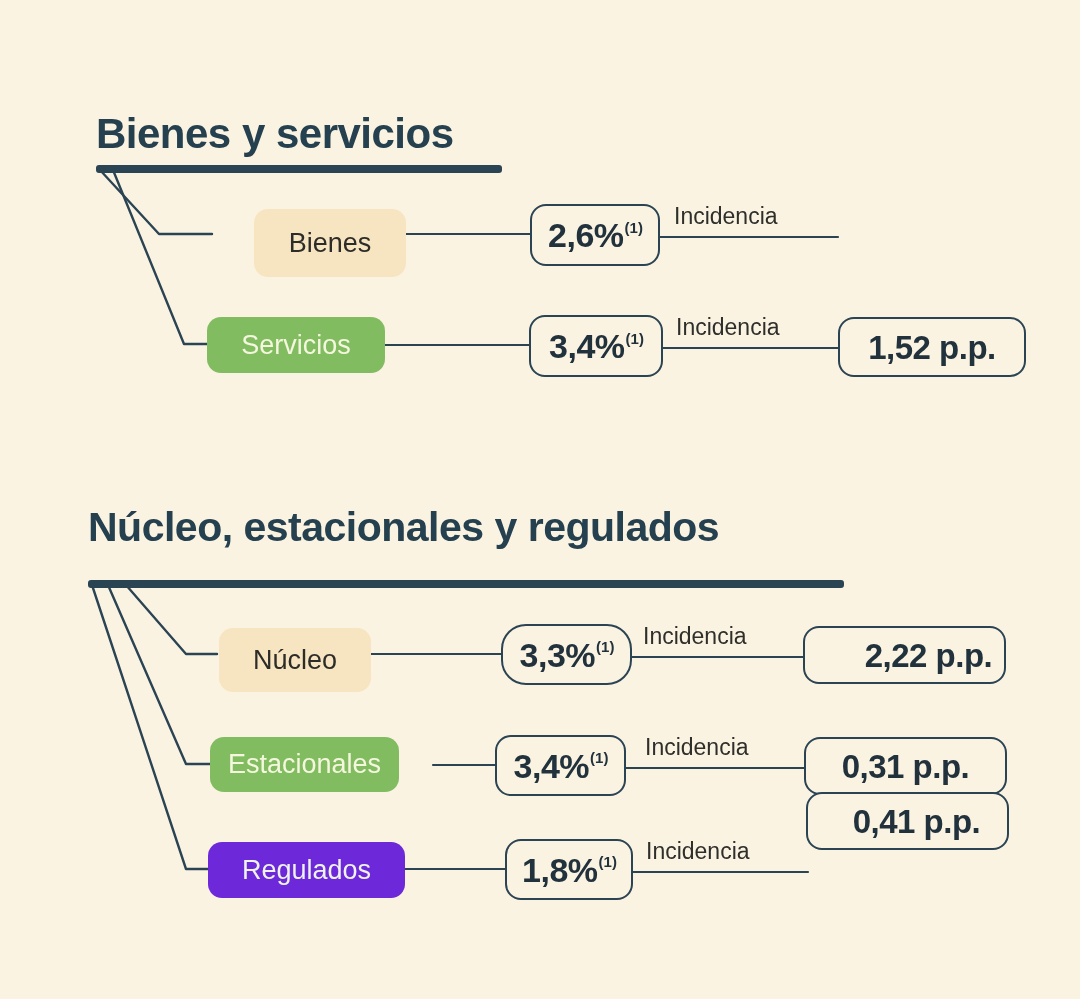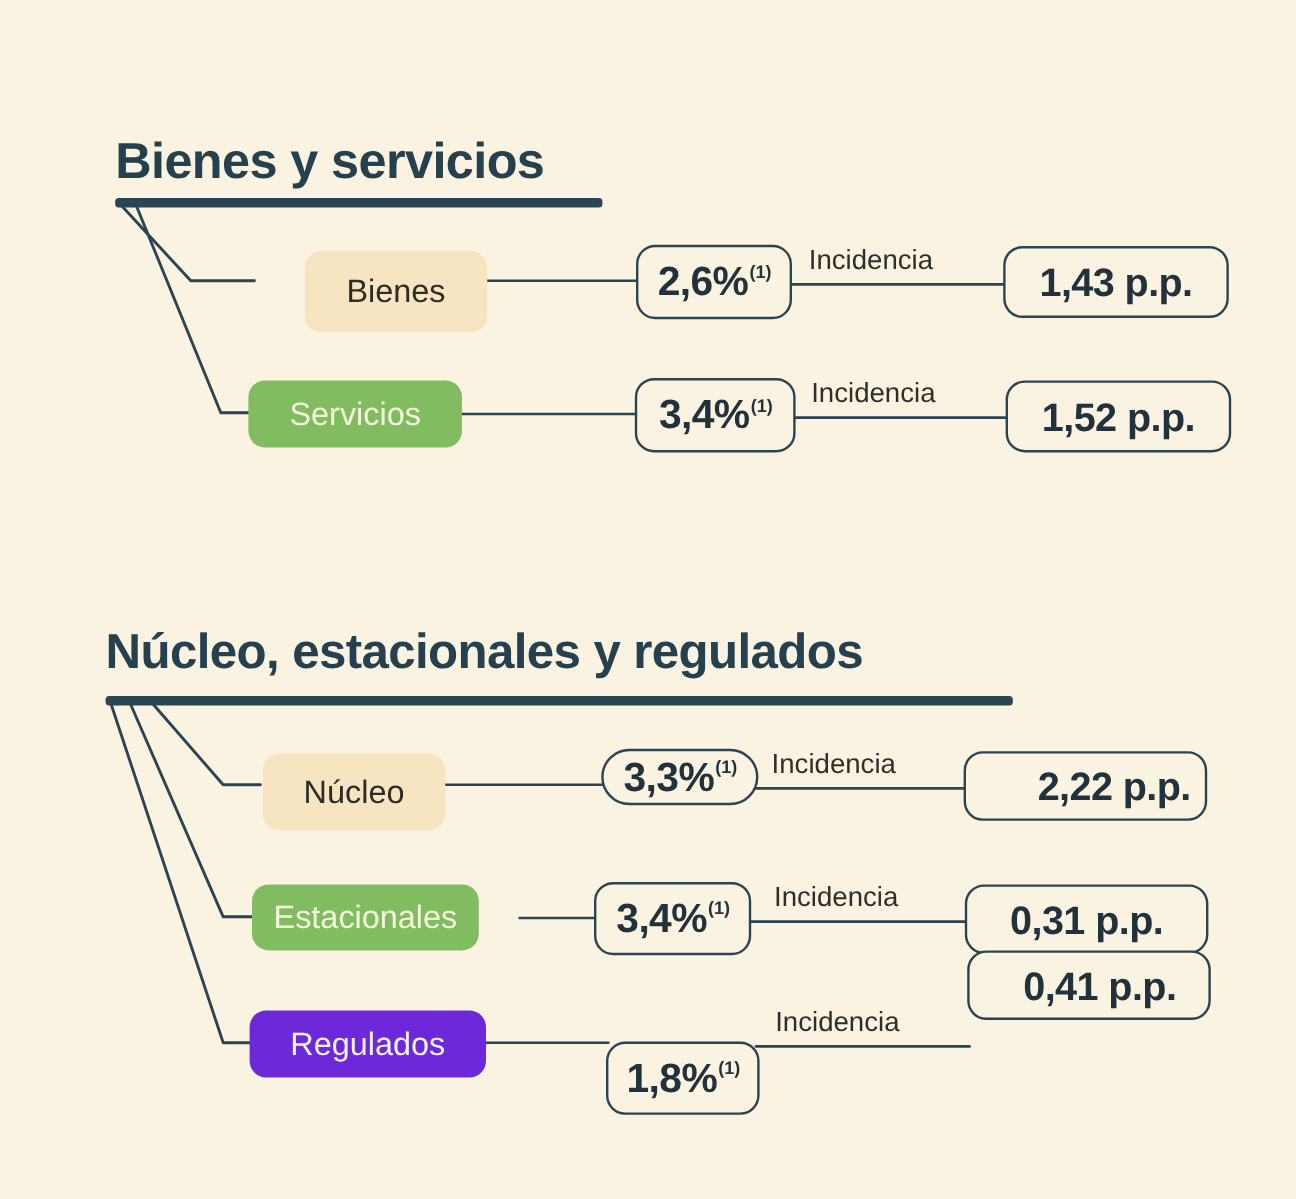--- a/index.html
+++ b/index.html
@@ -139,43 +139,40 @@
   <div class="title-rule" style="left:96px; top:165px; width:406px; height:8px;"></div>
 
   <div class="pill pill-beige" style="left:214px; top:209px; width:152px; height:68px;margin-left:40px;">
     <span>Bienes</span>
   </div>
   <div class="vbox" style="left:530px; top:204px; width:130px; height:62px;">
     <span class="num">2,6%</span>
       <span class="sup">(1)</span>
   </div>
   <div class="incidencia" style="left:674px; top:203px;">Incidencia</div>
-  <div class="vbox ppbox" style="left:836px; top:205px; width:188px; height:60px;">
-    <span class="num">1,43 p.p.</span>
-  </div>
 
   <div class="pill pill-green" style="left:207px; top:317px; width:178px; height:56px;">
     <span>Servicios</span>
   </div>
   <div class="vbox" style="left:529px; top:315px; width:134px; height:62px;">
     <span class="num">3,4%</span>
       <span class="sup">(1)</span>
   </div>
   <div class="incidencia" style="left:676px; top:314px;">Incidencia</div>
   <div class="vbox ppbox" style="left:838px; top:317px; width:188px; height:60px;">
     <span class="num">1,52 p.p.</span>
   </div>
 
-  <div class="section-title" style="left:88px; top:520px; font-size:41px;">Núcleo, estacionales y regulados</div>
+  <div class="section-title" style="left:88px; top:504px; font-size:41px;">Núcleo, estacionales y regulados</div>
   <div class="title-rule" style="left:88px; top:580px; width:756px; height:8px;"></div>
 
   <div class="pill pill-beige" style="left:219px; top:628px; width:152px; height:64px;">
     <span>Núcleo</span>
   </div>
-  <div class="vbox" style="left:501px; top:624px; width:131px; height:47px;border-radius:25px;">
+  <div class="vbox" style="left:501px; top:624px; width:131px; height:61px;border-radius:25px;">
     <span class="num">3,3%</span>
       <span class="sup">(1)</span>
   </div>
   <div class="incidencia" style="left:643px; top:623px;">Incidencia</div>
   <div class="vbox ppbox" style="left:803px; top:626px; width:203px; height:58px;padding-left:48px;">
     <span class="num">2,22 p.p.</span>
   </div>
 
   <div class="pill pill-green" style="left:210px; top:737px; width:189px; height:55px;">
     <span>Estacionales</span>
@@ -185,21 +182,21 @@
       <span class="sup">(1)</span>
   </div>
   <div class="incidencia" style="left:645px; top:734px;">Incidencia</div>
   <div class="vbox ppbox" style="left:804px; top:737px; width:203px; height:58px;">
     <span class="num">0,31 p.p.</span>
   </div>
 
   <div class="pill pill-navy" style="left:208px; top:842px; width:197px; height:56px;">
     <span>Regulados</span>
   </div>
-  <div class="vbox" style="left:505px; top:839px; width:128px; height:61px;margin-top:29px;">
+  <div class="vbox" style="left:505px; top:839px; width:128px; height:61px;">
     <span class="num">1,8%</span>
       <span class="sup">(1)</span>
   </div>
   <div class="incidencia" style="left:646px; top:838px;">Incidencia</div>
   <div class="vbox ppbox" style="left:806px; top:792px; width:203px; height:58px;padding-left:18px;">
     <span class="num">0,41 p.p.</span>
   </div>
 
 </div>
 

